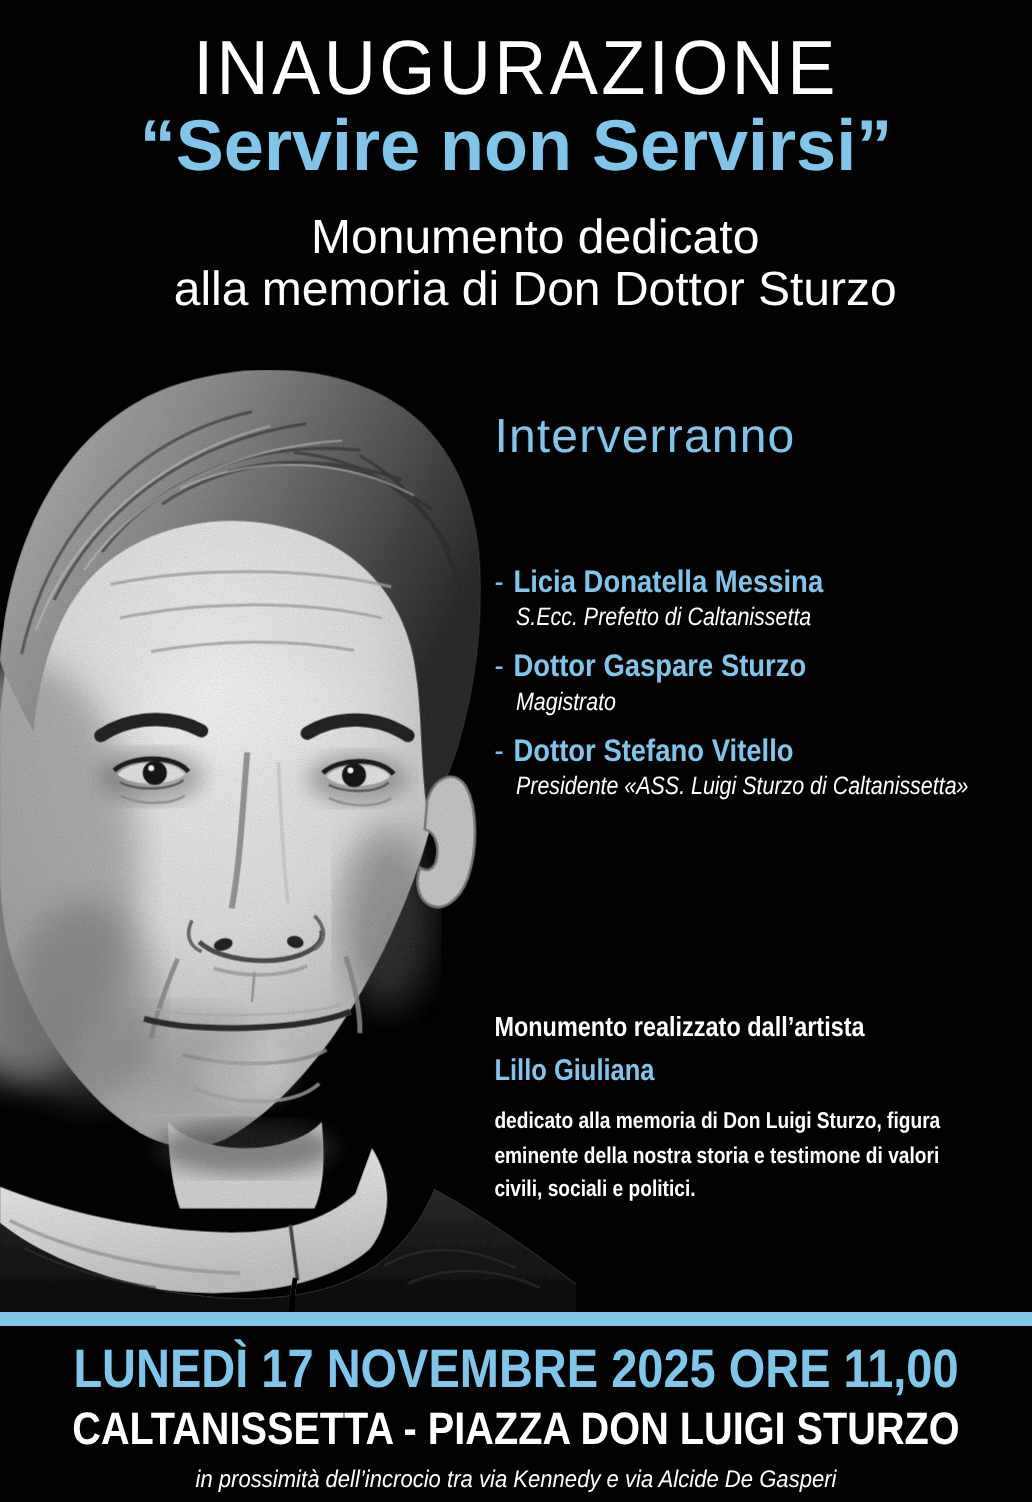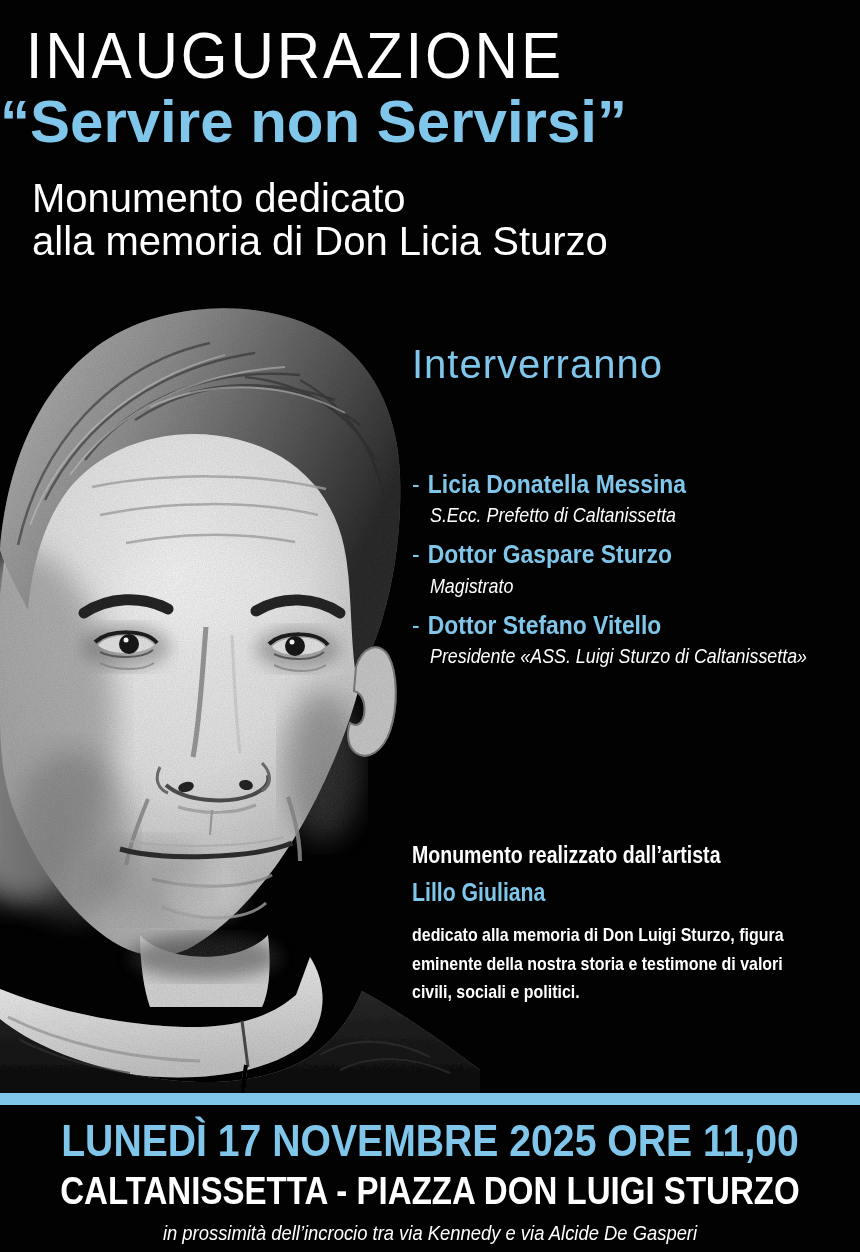--- a/index.html
+++ b/index.html
@@ -3,21 +3,21 @@
 <meta charset="utf-8">
 <style>
   html,body { margin:0; padding:0; background:#111; }
   .poster {
     position:relative; width:860px; height:1252px;
     background:#020202; overflow:hidden;
     font-family:"Liberation Sans", sans-serif;
     -webkit-font-smoothing:antialiased;
   }
   
-  .header { position:absolute; top:24px; left:0; width:860px; z-index:2; }
+  .header { position:absolute; top:24px; left:0; width:860px; text-align:center; z-index:2; }
   .title {
     color:#ffffff; font-size:64px; font-weight:400; letter-spacing:3px;
     line-height:1.0; transform:scaleX(0.94); transform-origin:center top; white-space:nowrap;
   }
   .subtitle {
     color:var(--blue); font-size:60px; font-weight:700; line-height:1.08;
     margin-top:2px; white-space:nowrap;
   }
   .dedication { margin-top:22px; color:#ffffff; font-size:40px; font-weight:400; line-height:1.08;padding-left:32px; }
   
@@ -212,21 +212,21 @@
       </g>
       <path d="M 246,770 C 244,780 243,790 243,800" stroke="#000000" stroke-width="4" fill="none"></path>
     </g>
   </svg>
 
   <header class="header">
     <div class="title">INAUGURAZIONE</div>
     <div class="subtitle">“Servire non Servirsi”</div>
     <div class="dedication">
       <div>Monumento dedicato</div>
-      <div>alla memoria di Don Licia Sturzo</div>
+      <div>alla memoria di Don Dottor Sturzo</div>
     </div>
   </header>
 
   <section class="speakers">
     <div class="speakers-heading">Interverranno</div>
     <ul class="speaker-list">
       <li class="speaker">
         <div class="speaker-name"><span class="dash">-</span><span>Licia Donatella Messina</span></div>
         <div class="speaker-role">S.Ecc. Prefetto di Caltanissetta</div>
       </li>

